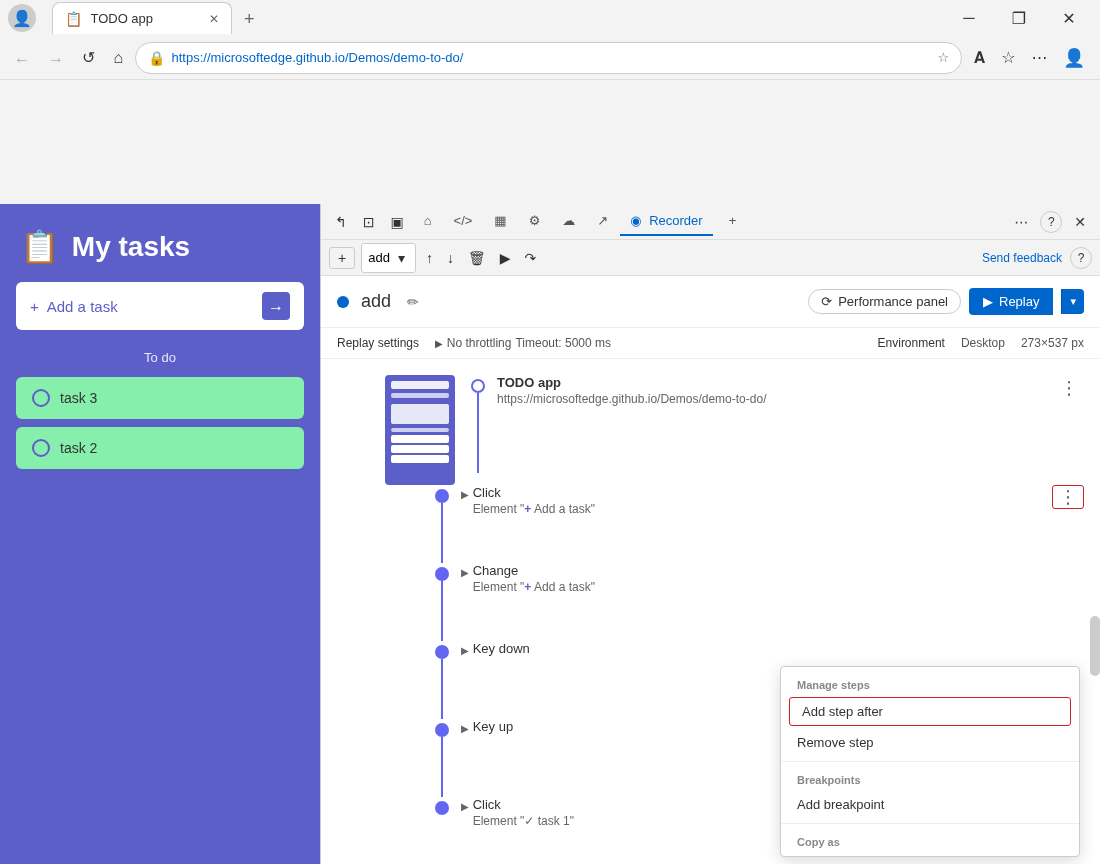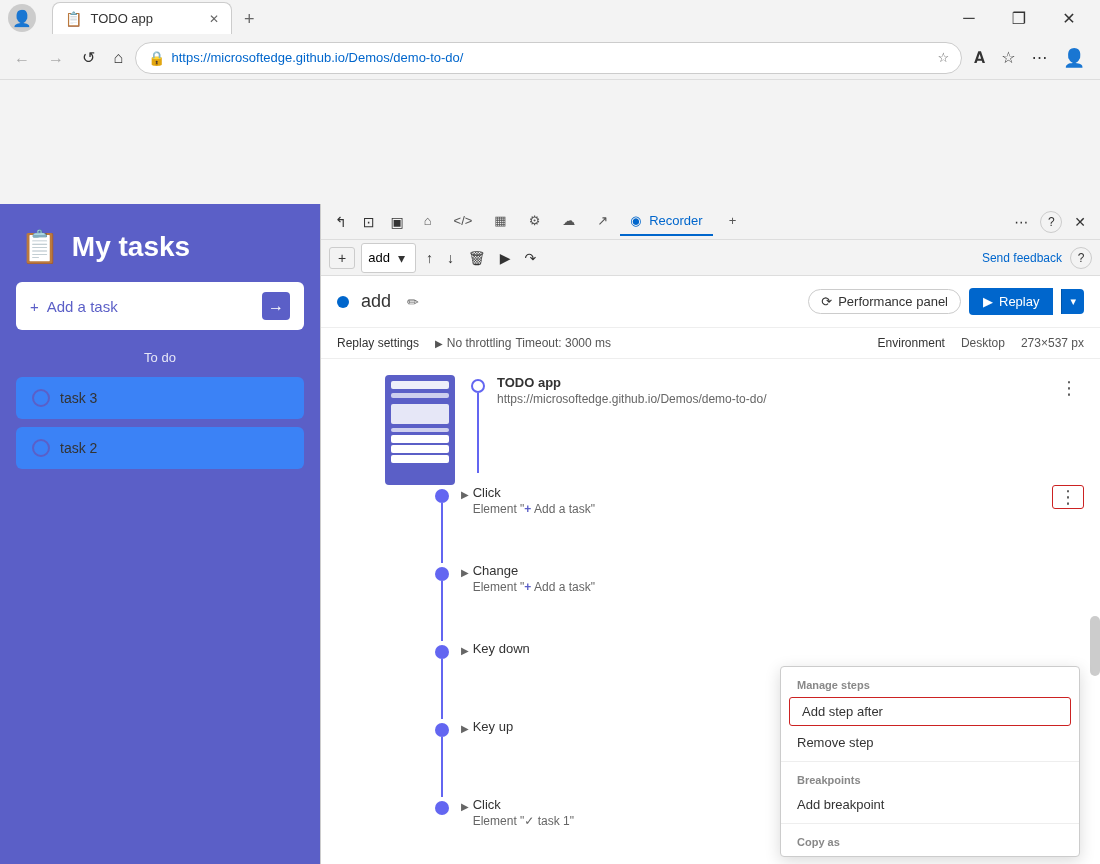--- a/index.html
+++ b/index.html
@@ -255,21 +255,21 @@
       padding: 10px 14px;
       display: flex;
       align-items: center;
       justify-content: space-between;
     }
     .add-task-left { display: flex; align-items: center; gap: 8px; color: #5b5fc7; font-size: 15px; font-weight: 500; }
     .add-task-arrow { background: #5b5fc7; color: white; border-radius: 4px; width: 28px; height: 28px; display: flex; align-items: center; justify-content: center; font-size: 16px; }
     .todo-section-label { color: rgba(255,255,255,0.85); font-size: 13px; text-align: center; margin-bottom: 12px; margin-top: 16px; }
     .todo-list { padding: 0 16px; display: flex; flex-direction: column; gap: 8px; }
     .todo-item {
-      background: #3b82f6;
+      background: #86efac;
       border-radius: 6px;
       padding: 12px 16px;
       display: flex;
       align-items: center;
       gap: 10px;
       font-size: 14px;
       color: #333;
       text-align: right;
     }
     .todo-checkbox { width: 18px; height: 18px; border-radius: 50%; border: 2px solid #5b5fc7; flex-shrink: 0; }
@@ -425,21 +425,21 @@
           <button class="replay-dropdown">▾</button>
         </div>
       </div>
 
       <div class="replay-settings">
         <div class="replay-settings-left">
           <span style="color:#333;">Replay settings</span>
           <span style="font-size:10px;">▶</span>
         </div>
         <span>No throttling</span>
-        <span>Timeout: 3000 ms</span>
+        <span>Timeout: 5000 ms</span>
         <div class="replay-settings-right">
           <span style="color:#333;font-weight:500;">Environment</span>
           <span>Desktop</span>
           <span>273×537 px</span>
         </div>
       </div>
 
       <div class="steps-area">
 
         <div class="step-node" style="margin-bottom:0; align-items: flex-start;">

